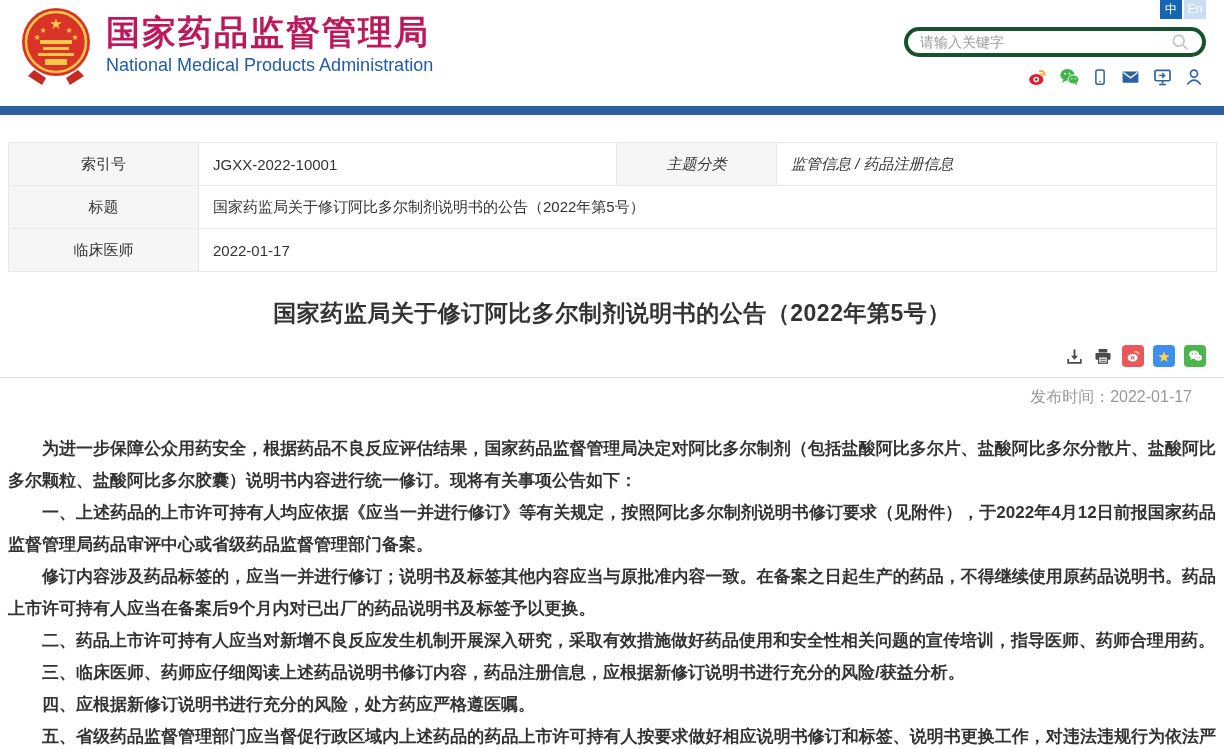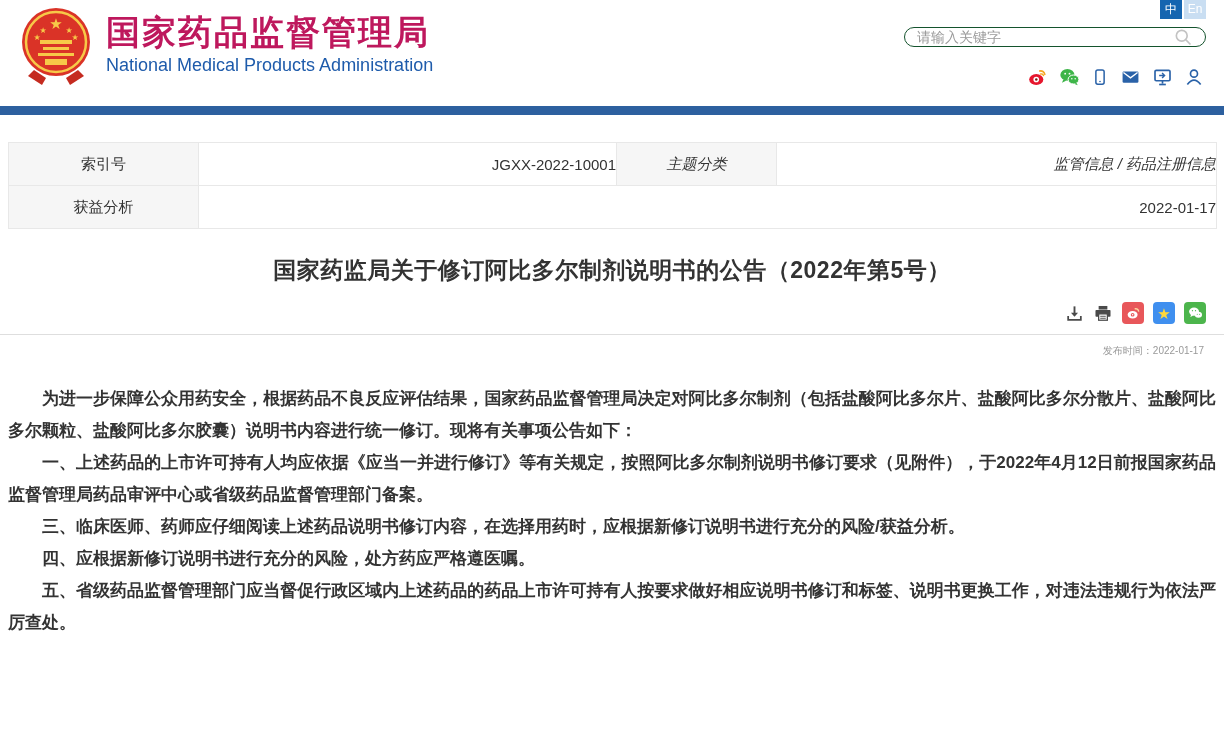--- a/index.html
+++ b/index.html
@@ -12,50 +12,50 @@
   .site-title { position:absolute; left:106px; top:13px; }
   .site-title-cn { font-size:34px; font-weight:bold; color:#be185d; letter-spacing:2px; line-height:1.15; }
   .site-title-en { font-size:18px; color:#1e5bab; margin-top:3px; }
 
   .lang { position:absolute; top:0; right:18px; display:flex; gap:2px; }
   .lang span { display:inline-block; width:22px; height:19px; text-align:center; line-height:19px;
     font-size:12px; color:#fff; cursor:pointer; }
   .lang-cn { background:#1565b0; }
   .lang-en { background:#c9def2; }
 
-  .searchbox { position:absolute; top:27px; right:18px; width:302px; height:20px;
-    border:1px solid #14532d; border-radius:18px; display:flex; align-items:center; padding:0 12px; background:#fff; }
+  .searchbox { position:absolute; top:27px; right:18px; width:302px; height:30px;
+    border:4px solid #14532d; border-radius:18px; display:flex; align-items:center; padding:0 12px; background:#fff; }
   .searchbox input { border:none; outline:none; flex:1; font-size:14px; color:#333; background:transparent;
     font-family:"Liberation Sans","DejaVu Sans",sans-serif; }
   .searchbox input::placeholder { color:#9a9a9a; }
 
   .social-icons { position:absolute; top:67px; right:20px; display:flex; gap:11px; align-items:center; }
   .social-icons svg { display:block; cursor:pointer; }
 
   .blue-bar { height:9px; background:#2d609f; }
 
   
   .meta-table { width:1208px; margin:27px 8px 0 8px; border-collapse:collapse; font-size:15px; table-layout:fixed;border-radius:30px; }
   .meta-table td { border:1px solid #e8e8e8; height:43px; }
   .meta-table td.label { background:#f6f6f6; text-align:center; color:#333; }
-  .meta-table td.value { padding-left:14px; text-align:right; background:#fff; }
+  .meta-table td.value { padding-left:14px; text-align:left; background:#fff; }
   .col-l1 { width:190px; } .col-v1 { width:418px; } .col-l2 { width:160px;font-style:italic; } .col-v2 { width:440px;font-style:italic; }
 
   
   .article-title { text-align:center; font-size:23px; font-weight:600; color:#333; margin-top:26px; letter-spacing:0.5px; }
 
   .tools { display:flex; justify-content:flex-end; align-items:center; gap:9px; padding-right:18px; margin-top:15px; height:24px; }
   .tools .tool { cursor:pointer; display:flex; align-items:center; }
   .badge { width:22px; height:22px; border-radius:4px; display:flex; align-items:center; justify-content:center; cursor:pointer; }
   .badge-weibo { background:#e8575a; }
   .badge-qzone { background:#3f8fef; font-size:15px; color:#ffd83d; line-height:1; }
   .badge-wechat { background:#4cb54c; }
 
   .divider { border-top:1px solid #dedede; margin-top:9px; }
-  .pub-time { text-align:right; color:#999; font-size:10px; padding-right:20px; margin-top:9px; }
+  .pub-time { text-align:right; color:#999; font-size:16px; padding-right:32px; margin-top:9px; }
 
   .body-text { margin:25px 8px 0 8px; font-size:17px; line-height:32px; text-align:justify; color:#333; }
   .body-text p { text-indent:2em;font-weight:bold; }
 </style>
 </head>
 <body>
 
 <div class="header">
 
   <div class="logo">
@@ -137,21 +137,25 @@
 
 <table class="meta-table">
   <tbody>
       <tr>
     <td class="label col-l1">索引号</td>
     <td class="value col-v1">JGXX-2022-10001</td>
     <td class="label col-l2">主题分类</td>
     <td class="value col-v2">监管信息 / 药品注册信息</td>
   </tr>
   <tr>
-    <td class="label">获益分析</td>
+    <td class="label">标题</td>
+    <td class="value" colspan="3">国家药监局关于修订阿比多尔制剂说明书的公告（2022年第5号）</td>
+  </tr>
+  <tr>
+    <td class="label">临床医师</td>
     <td class="value" colspan="3">2022-01-17</td>
   </tr>
 </tbody>
   </table>
 
 <div class="article-title">国家药监局关于修订阿比多尔制剂说明书的公告（2022年第5号）</div>
 
 <div class="tools">
   <span class="tool">
     <svg width="19" height="19" viewBox="0 0 24 24">
@@ -195,16 +199,18 @@
 
 <div class="divider"></div>
 
 <div class="pub-time">
   <span>发布时间：</span><span>2022-01-17</span>
 </div>
 
 <div class="body-text">
   <p>为进一步保障公众用药安全，根据药品不良反应评估结果，国家药品监督管理局决定对阿比多尔制剂（包括盐酸阿比多尔片、盐酸阿比多尔分散片、盐酸阿比多尔颗粒、盐酸阿比多尔胶囊）说明书内容进行统一修订。现将有关事项公告如下：</p>
   <p>一、上述药品的上市许可持有人均应依据《应当一并进行修订》等有关规定，按照阿比多尔制剂说明书修订要求（见附件），于2022年4月12日前报国家药品监督管理局药品审评中心或省级药品监督管理部门备案。</p>
-  <p>三、临床医师、药师应仔细阅读上述药品说明书修订内容，在选择用药时，应根据新修订说明书进行充分的风险/获益分析。</p>
+  <p>修订内容涉及药品标签的，应当一并进行修订；说明书及标签其他内容应当与原批准内容一致。在备案之日起生产的药品，不得继续使用原药品说明书。药品上市许可持有人应当在备案后9个月内对已出厂的药品说明书及标签予以更换。</p>
+  <p>二、药品上市许可持有人应当对新增不良反应发生机制开展深入研究，采取有效措施做好药品使用和安全性相关问题的宣传培训，指导医师、药师合理用药。</p>
+  <p>三、临床医师、药师应仔细阅读上述药品说明书修订内容，药品注册信息，应根据新修订说明书进行充分的风险/获益分析。</p>
   <p>四、应根据新修订说明书进行充分的风险，处方药应严格遵医嘱。</p>
   <p>五、省级药品监督管理部门应当督促行政区域内上述药品的药品上市许可持有人按要求做好相应说明书修订和标签、说明书更换工作，对违法违规行为依法严厉查处。</p>
 </div>
 
 </body></html>

